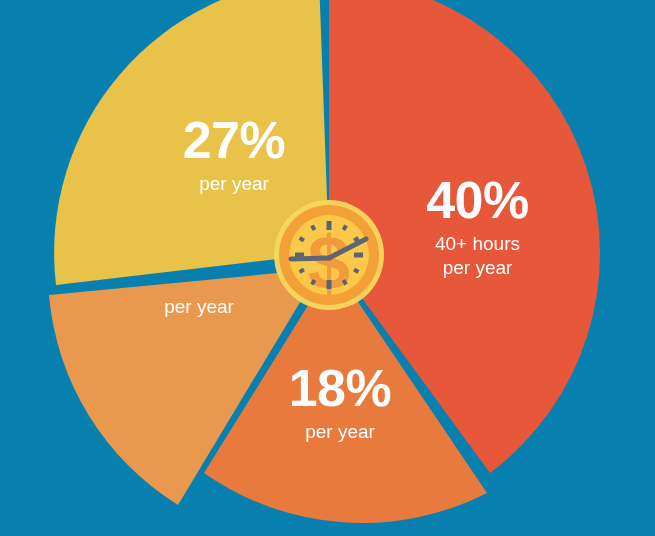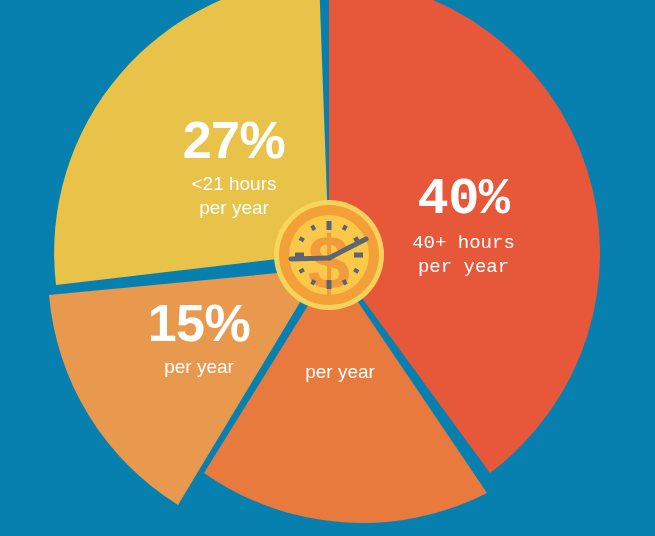--- a/index.html
+++ b/index.html
@@ -44,21 +44,21 @@
     letter-spacing: -0.5px;
     margin-bottom: 4px;
   }
   .slice-sub {
     display: block;
     font-size: 19px;
     font-weight: normal;
     line-height: 1.25;
   }
   
-  #label-slice-0 { left: 381px; top: 172px; width: 165px; font-family: Liberation Mono, monospace; }
+  #label-slice-0 { left: 395px; top: 172px; width: 165px; }
   #label-slice-1 { left: 260px; top: 360px; width: 160px; }
   #label-slice-2 { left: 115px; top: 295px; width: 168px; }
   #label-slice-3 { left: 150px; top: 112px; width: 168px; }
 </style>
 </head>
 <body style="background: rgb(7, 128, 176);">
 
 <div id="stage" style="background: rgb(7, 128, 176);">
 
   <svg id="chart-svg" viewBox="0 0 655 536">
@@ -98,27 +98,26 @@
     </g>
   </svg>
 
   <div class="slice-label" id="label-slice-0">
     <span class="slice-pct">40%</span>
     <span class="slice-sub">40+ hours</span>
     <span class="slice-sub">per year</span>
   </div>
 
   <div class="slice-label" id="label-slice-1">
+    <span class="slice-pct">18%</span>
     <span class="slice-sub">per year</span>
   </div>
 
   <div class="slice-label" id="label-slice-2">
-    <span class="slice-pct">15%</span>
     <span class="slice-sub">per year</span>
   </div>
 
   <div class="slice-label" id="label-slice-3">
     <span class="slice-pct">27%</span>
-    <span class="slice-sub">&lt;21 hours</span>
     <span class="slice-sub">per year</span>
   </div>
 
 </div>
 
 </body></html>

